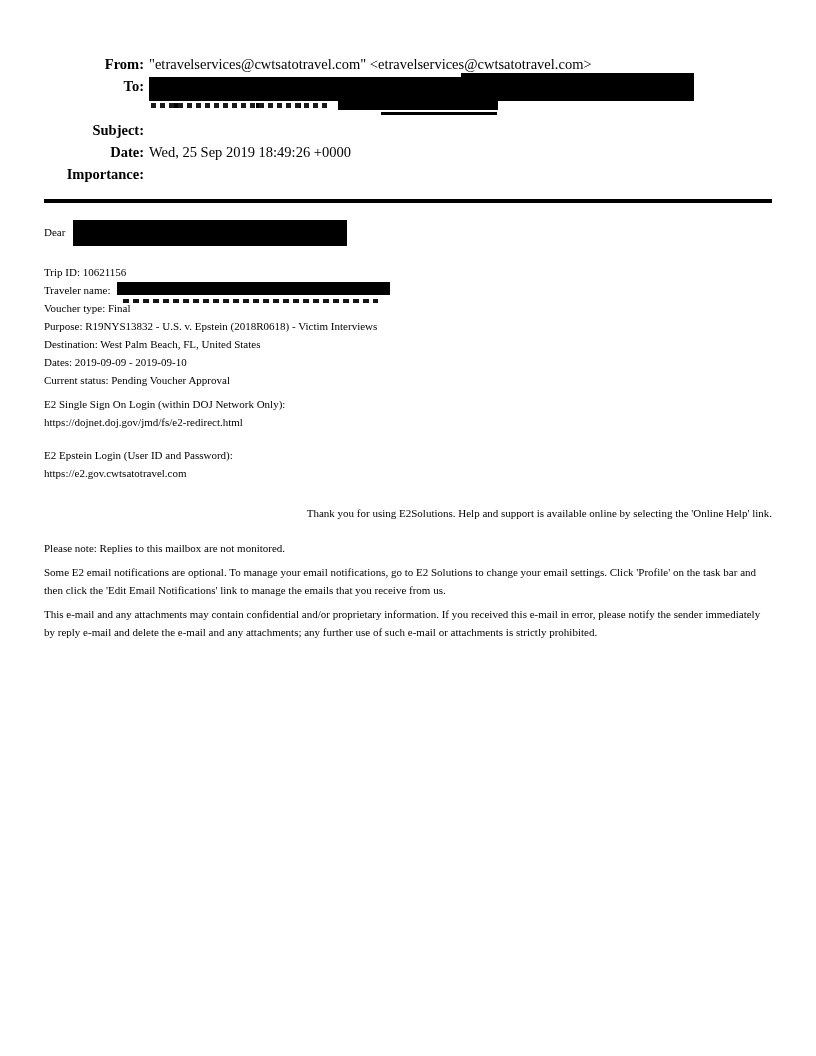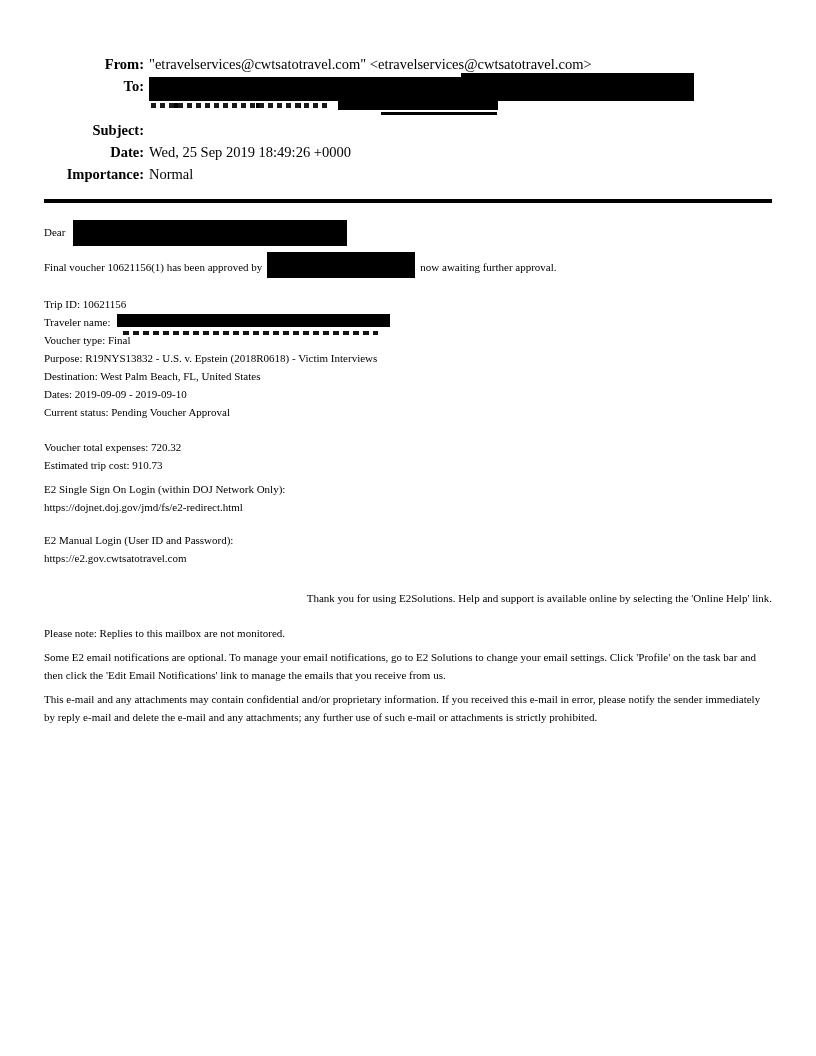--- a/index.html
+++ b/index.html
@@ -104,55 +104,49 @@
       <div class="hlabel">Subject:</div>
     </div>
 
     <div class="hrow">
       <div class="hlabel">Date:</div>
       <div class="hvalue">Wed, 25 Sep 2019 18:49:26 +0000</div>
     </div>
 
     <div class="hrow">
       <div class="hlabel">Importance:</div>
-      <div class="hvalue">Normal</div>
     </div>
 
   </div>
 
   <div class="rule"></div>
 
   <div class="email-body">
 
     <p><span>Dear</span><span class="redact-inline dear-bar"></span></p>
 
-    <p class="m6 maxw"><span>Final voucher 10621156(1) has been approved by</span><span class="redact-inline appr-bar"></span><span>now awaiting further approval.</span></p>
 
     <div class="blk maxw">
       <div>Trip ID: 10621156</div>
       <div><span>Traveler name:</span><span class="trav-wrap"><span class="redact-inline trav-bar"></span><span class="trav-sliver"></span></span></div>
       <div>Voucher type: Final</div>
       <div>Purpose: R19NYS13832 - U.S. v. Epstein (2018R0618) - Victim Interviews</div>
       <div>Destination: West Palm Beach, FL, United States</div>
       <div>Dates: 2019-09-09 - 2019-09-10</div>
       <div>Current status: Pending Voucher Approval</div>
     </div>
 
-    <div class="blk maxw">
-      <div>Voucher total expenses: 720.32</div>
-      <div>Estimated trip cost: 910.73</div>
-    </div>
 
     <div class="blk m18 maxw">
       <div>E2 Single Sign On Login (within DOJ Network Only):</div>
       <div>https://dojnet.doj.gov/jmd/fs/e2-redirect.html</div>
     </div>
 
     <div class="blk m15 maxw">
-      <div>E2 Manual Login (User ID and Password):</div>
+      <div>E2 Epstein Login (User ID and Password):</div>
       <div>https://e2.gov.cwtsatotravel.com</div>
     </div>
 
     <p class="m22 maxw">Thank you for using E2Solutions. Help and support is available online by selecting the 'Online Help' link.</p>
 
     <p class="maxw">Please note: Replies to this mailbox are not monitored.</p>
 
     <p class="m18 maxw">Some E2 email notifications are optional. To manage your email notifications, go to E2 Solutions to change your email settings. Click 'Profile' on the task bar and then click the 'Edit Email Notifications' link to manage the emails that you receive from us.</p>
 
     <div class="blk m18 maxw">

